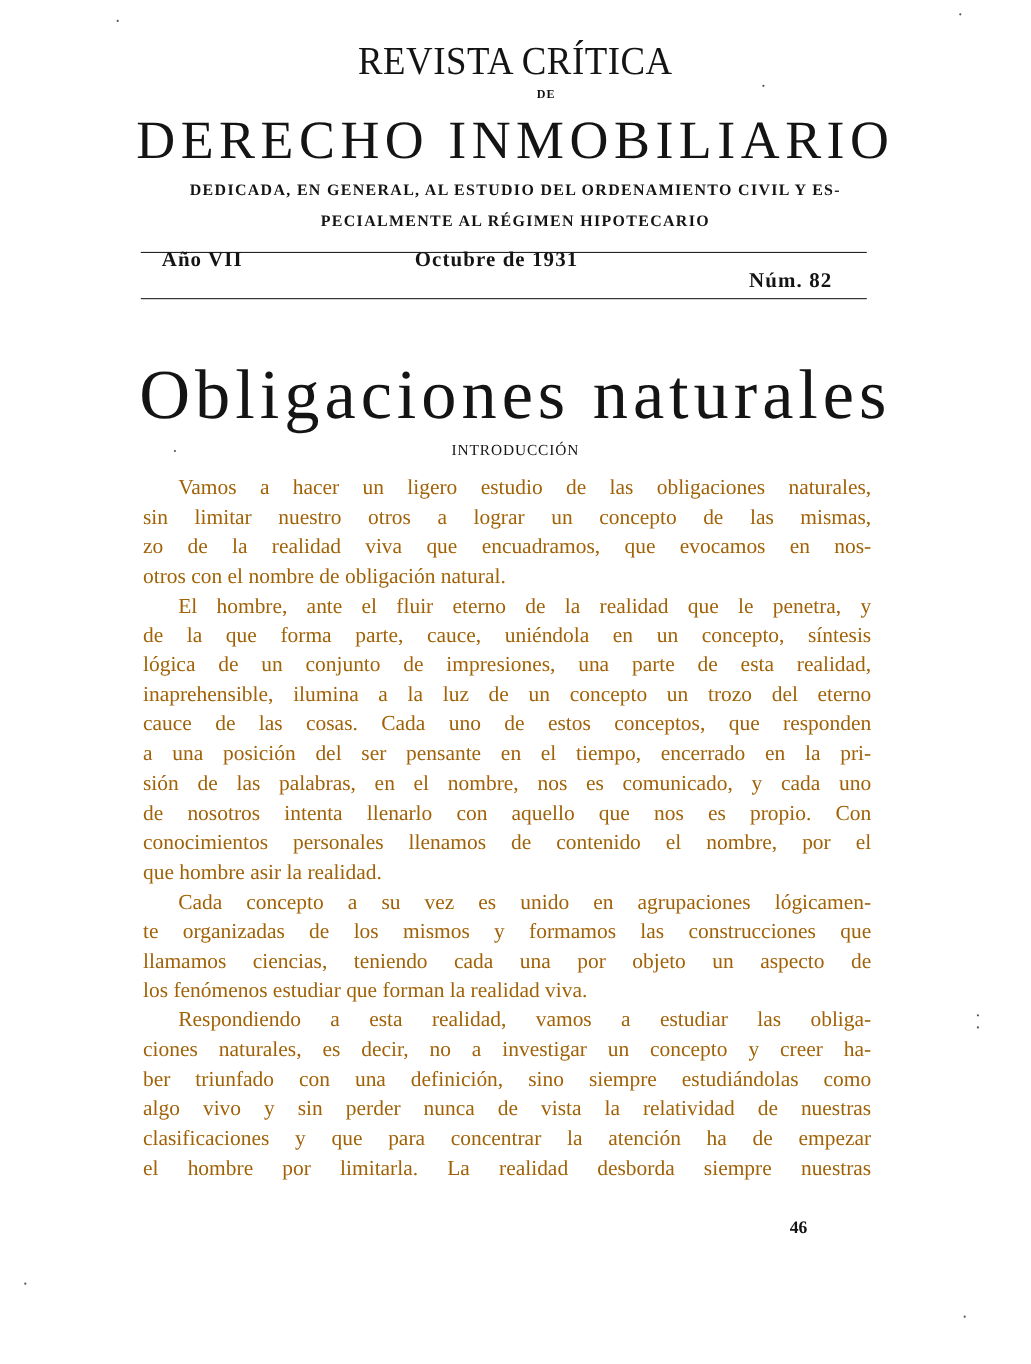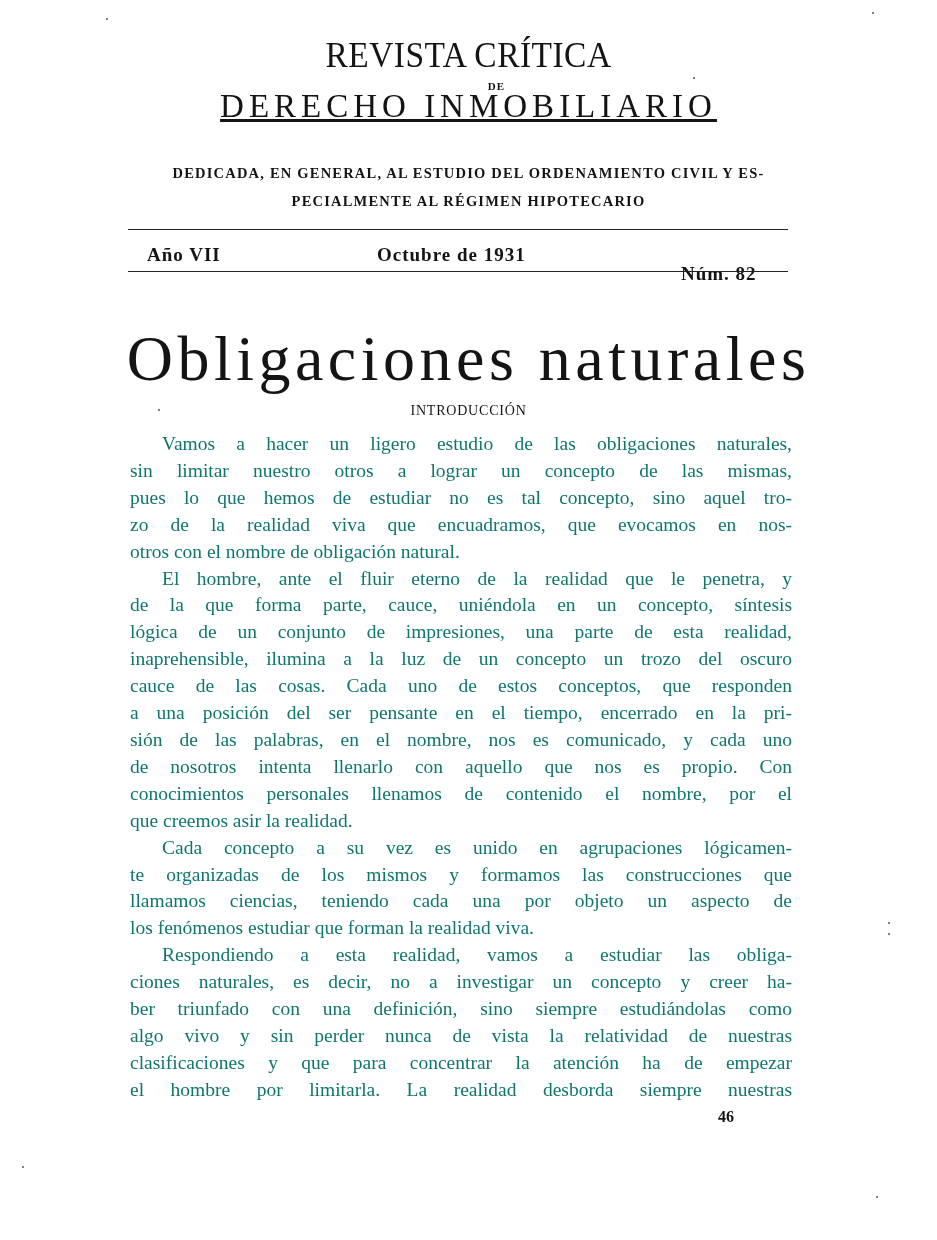--- a/index.html
+++ b/index.html
@@ -9,52 +9,51 @@
   }
   .abs { position: absolute; }
   .center { left: 0; width: 937px; text-align: center; }
   #mast-title {
     top: 34px; font-size: 36px; letter-spacing: 0.5px; transform: scaleX(0.93);
   }
   #mast-de {
     top: 80px; font-size: 11px; font-weight: bold; letter-spacing: 1px; margin-left: 28px;
   }
   #mast-main {
-    top: 88px; font-size: 33px; letter-spacing: 5px; font-weight: normal;
+    top: 99px; font-size: 49px; letter-spacing: 5px; font-weight: normal;
     transform: scaleX(1.0);
-    text-decoration: underline;
   }
   .subtitle {
     font-size: 14.5px; font-weight: bold; letter-spacing: 1.2px;
   }
   #sub1 { top: 165px; }
   #sub2 { top: 193px; }
   .rule {
     position: absolute; left: 128px; width: 660px; height: 0;
     border-top: 1.5px solid #222;
   }
   #rule-top { top: 229px; }
   #rule-bottom { top: 271px; }
   .issue {
-    position: absolute; top: 244px; font-size: 19px; font-weight: bold;
+    position: absolute; top: 226px; font-size: 19px; font-weight: bold;
     letter-spacing: 1px;
   }
   #issue-year { left: 147px; }
   #issue-date { left: 377px; }
   #issue-num { left: 681px; margin-top: 19px; }
   #article-title {
     top: 322px; font-size: 64px; letter-spacing: 4.5px; font-weight: normal;
   }
   #section-heading {
     top: 403px; font-size: 14px; letter-spacing: 0.8px;
   }
   #body-text {
     position: absolute; left: 130px; top: 431px; width: 662px;
     font-size: 19.5px; line-height: 26.9px; text-align: justify;
-    color: #0f766e;
+    color: #a16207;
   }
   #body-text p { margin: 0; text-indent: 32px; }
   #body-text .line { display: block; text-align: justify; text-align-last: justify; white-space: nowrap; }
   #body-text .line.last { text-align-last: left; }
   #page-number {
     position: absolute; left: 718px; top: 1108px; font-size: 16px; font-weight: bold;
   }
   .speck { position: absolute; width: 2px; height: 2px; background: #555; border-radius: 1px; }
 </style>
 </head>
@@ -72,35 +71,34 @@
 <div class="issue" id="issue-num">Núm. 82</div>
 <div class="rule" id="rule-bottom"></div>
 
 <div class="abs center" id="article-title">Obligaciones naturales</div>
 <div class="abs center" id="section-heading">INTRODUCCIÓN</div>
 
 <div id="body-text">
     <p style="text-indent: 0px;">
       <span class="line" style="padding-left: 32px;">Vamos a hacer un ligero estudio de las obligaciones naturales,</span>
       <span class="line">sin limitar nuestro otros a lograr un concepto de las mismas,</span>
-      <span class="line">pues lo que hemos de estudiar no es tal concepto, sino aquel tro-</span>
       <span class="line">zo de la realidad viva que encuadramos, que evocamos en nos-</span>
       <span class="line last">otros con el nombre de obligación natural.</span>
     </p>
     <p style="text-indent: 0px;">
       <span class="line" style="padding-left: 32px;">El hombre, ante el fluir eterno de la realidad que le penetra, y</span>
       <span class="line">de la que forma parte, cauce, uniéndola en un concepto, síntesis</span>
       <span class="line">lógica de un conjunto de impresiones, una parte de esta realidad,</span>
-      <span class="line">inaprehensible, ilumina a la luz de un concepto un trozo del oscuro</span>
+      <span class="line">inaprehensible, ilumina a la luz de un concepto un trozo del eterno</span>
       <span class="line">cauce de las cosas. Cada uno de estos conceptos, que responden</span>
       <span class="line">a una posición del ser pensante en el tiempo, encerrado en la pri-</span>
       <span class="line">sión de las palabras, en el nombre, nos es comunicado, y cada uno</span>
       <span class="line">de nosotros intenta llenarlo con aquello que nos es propio. Con</span>
       <span class="line">conocimientos personales llenamos de contenido el nombre, por el</span>
-      <span class="line last">que creemos asir la realidad.</span>
+      <span class="line last">que hombre asir la realidad.</span>
     </p>
     <p style="text-indent: 0px;">
       <span class="line" style="padding-left: 32px;">Cada concepto a su vez es unido en agrupaciones lógicamen-</span>
       <span class="line">te organizadas de los mismos y formamos las construcciones que</span>
       <span class="line">llamamos ciencias, teniendo cada una por objeto un aspecto de</span>
       <span class="line last">los fenómenos estudiar que forman la realidad viva.</span>
     </p>
     <p style="text-indent: 0px;">
       <span class="line" style="padding-left: 32px;">Respondiendo a esta realidad, vamos a estudiar las obliga-</span>
       <span class="line">ciones naturales, es decir, no a investigar un concepto y creer ha-</span>

